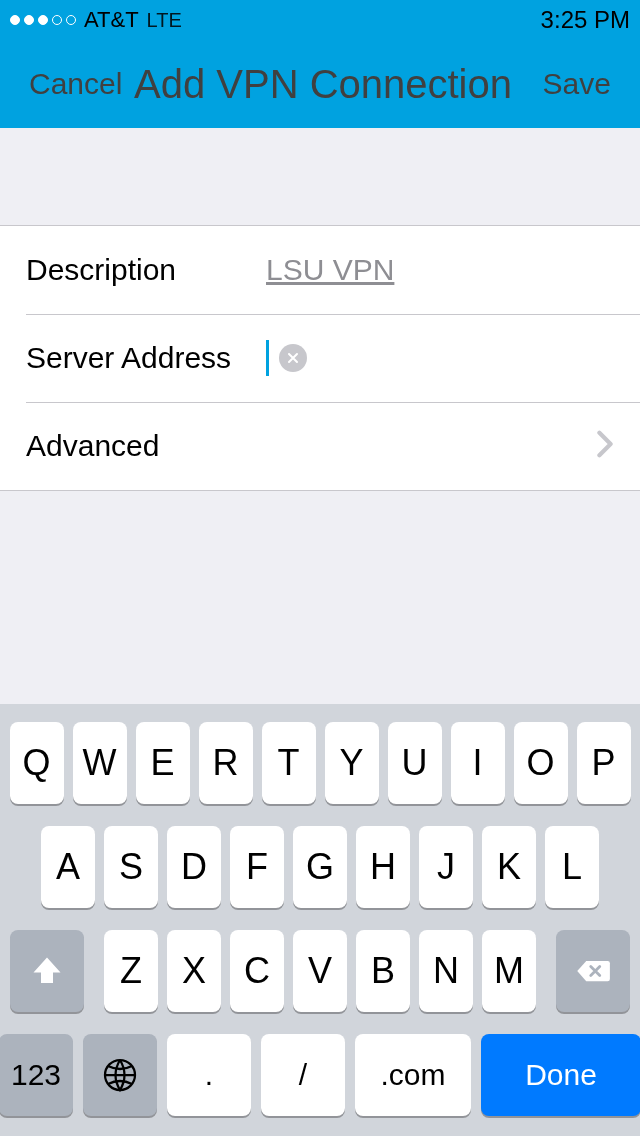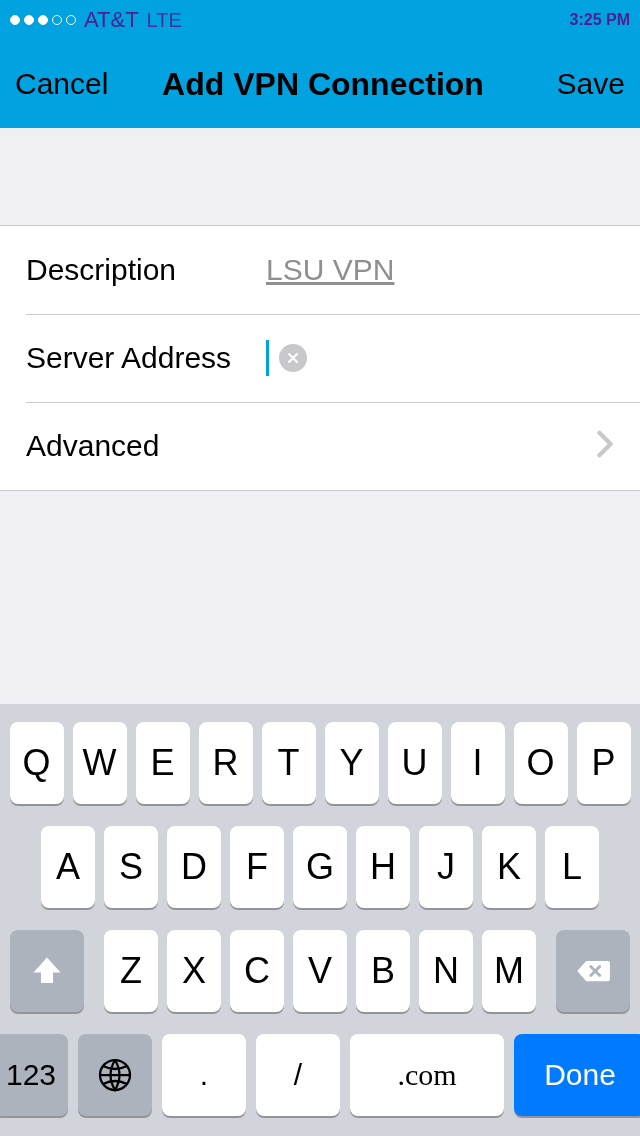--- a/index.html
+++ b/index.html
@@ -1,50 +1,50 @@
 <!DOCTYPE html>
 <html><head>
 <meta charset="utf-8">
 <style>
   * { margin: 0; padding: 0; box-sizing: border-box; font-family: -apple-system, "Helvetica Neue", Helvetica, Arial, sans-serif; }
   html, body { width: 640px; height: 1136px; overflow: hidden; background: #efeff4; }
   
   .status-bar {
     height: 40px;
     background: #00a2e0;
-    color: #4c1d95;
+    color: #000000;
     display: flex;
     align-items: center;
     justify-content: space-between;
     padding: 0 10px;
     font-size: 22px;
     font-weight: 400;
   }
   .status-left, .status-right { display: flex; align-items: center; gap: 8px; }
   .dots { display: flex; gap: 4px; align-items: center; }
   .dot { width: 10px; height: 10px; border-radius: 50%; border: 1.5px solid #fff; }
   .dot.full { background: #fff; }
-  .status-time { font-weight: 700; font-size: 16px; }
+  .status-time { font-weight: 400; font-size: 24px; }
   .battery { display: flex; align-items: center; gap: 4px; }
   .battery-body { width: 42px; height: 18px; border: 1.5px solid #fff; border-radius: 3px; position: relative; }
   .battery-fill { position: absolute; left: 1px; top: 1px; bottom: 1px; width: 72%; background: #fff; border-radius: 1px; }
   .battery-cap { width: 3px; height: 8px; background: #fff; border-radius: 0 2px 2px 0; }
   
   .nav-bar {
     height: 88px;
     background: #00a2e0;
     display: flex;
     align-items: center;
     justify-content: space-between;
-    padding: 0 15px;
-    color: #000000;
+    padding: 0 29px;
+    color: #404040;
   }
   .nav-cancel, .nav-save { font-size: 30px; font-weight: 300; }
   .nav-save { font-weight: 400; margin-left: 19px; }
-  .nav-title { font-size: 32px; font-weight: 700; }
+  .nav-title { font-size: 40px; font-weight: 400; }
   
   .content { background: #efeff4; }
   .spacer-top { height: 70px; }
   .group {
     background: #fff;
     border-top: 1px solid #c8c7cc;
     border-bottom: 1px solid #c8c7cc;
     margin-top: 27px;
   }
   .row {
@@ -118,22 +118,22 @@
   .key.shift, .key.bksp { width: 74px; flex: 0 0 auto; }
   .krow.row3 { padding: 0; gap: 9px; }
   .krow.row3 .key.letter { width: 54px; flex: 0 0 auto; }
   .krow.row3 { justify-content: space-between; padding: 0 4px; }
   .krow.row3-inner { display: flex; gap: 9px; }
   .krow.row4 .key { font-size: 30px; }
   .key.num { width: 74px; flex: 0 0 auto; font-size: 28px; }
   .key.globe { width: 74px; flex: 0 0 auto; }
   .key.dot { width: 84px; flex: 0 0 auto; border-radius: 8px; border: none; height: 82px; background:#fff; font-size: 40px;}
   .key.slash { width: 84px; flex: 0 0 auto; font-size: 36px;}
-  .key.com { width: 154px; flex: 0 0 auto; font-size: 30px; font-family: Liberation Serif, serif;}
-  .key.done { width: 132px; flex: 0 0 auto; background: #007aff; color: #fff; font-size: 30px;}
+  .key.com { width: 116px; flex: 0 0 auto; font-size: 30px;}
+  .key.done { width: 160px; flex: 0 0 auto; background: #007aff; color: #fff; font-size: 30px;}
   .krow.row4 { gap: 10px; padding: 0 4px; }
   .shift svg, .bksp svg, .globe svg { width: 36px; height: 36px; }
   .loc-arrow svg { width: 20px; height: 20px; }
 </style>
 </head>
 <body>
 
 <div class="status-bar">
   <div class="status-left">
     <div class="dots">

